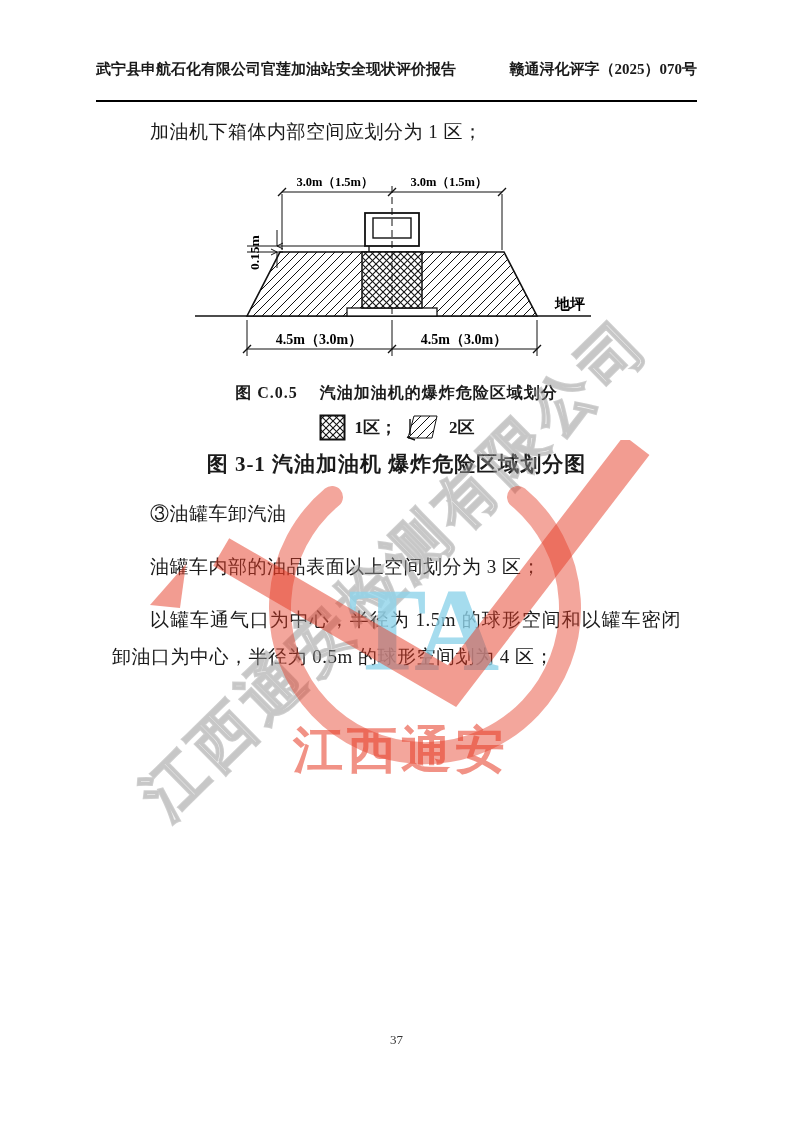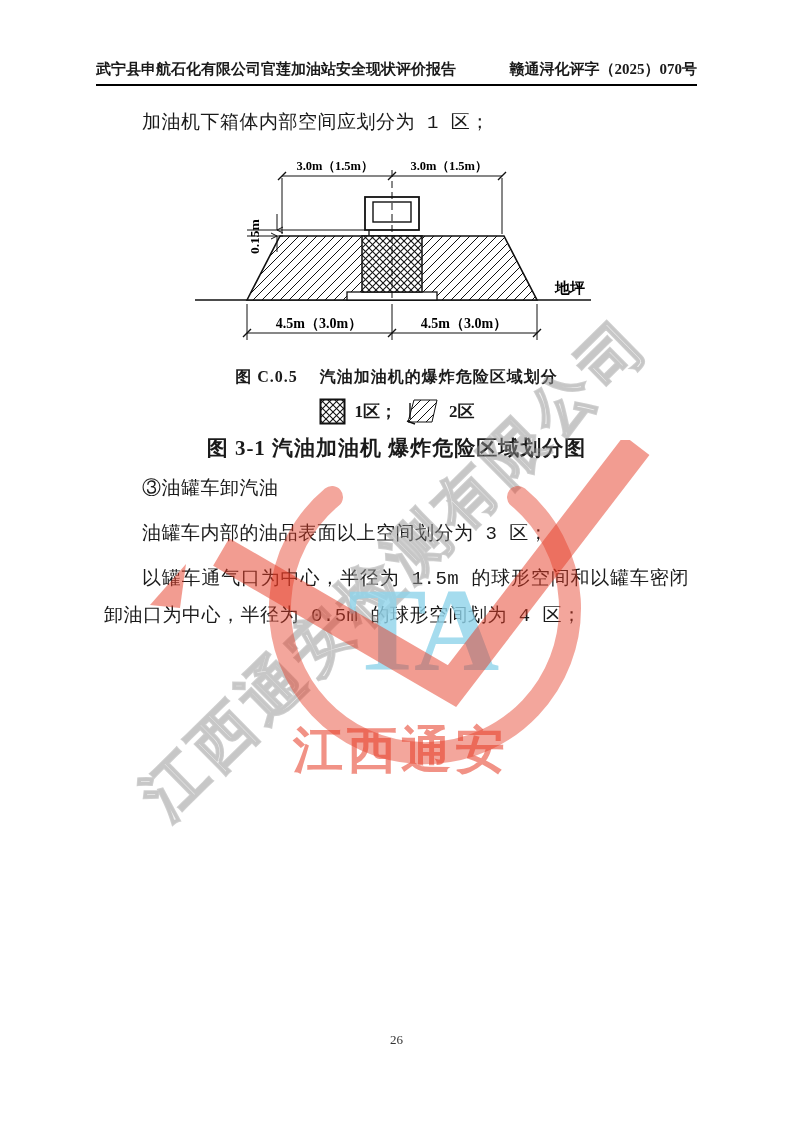--- a/index.html
+++ b/index.html
@@ -5,28 +5,28 @@
   html,body{margin:0;padding:0;background:#e8e8e8;}
   .page{
     position:relative;width:793px;height:1122px;margin:0 auto;
     background:#ffffff;overflow:hidden;
     font-family:"Liberation Serif","DejaVu Serif",serif;color:#1a1a1a;
   }
   
   .header{
     position:absolute;left:96px;top:60px;width:601px;
     display:flex;justify-content:space-between;align-items:flex-end;
-    border-bottom:2px solid #000;padding-bottom:5px;
+    border-bottom:2px solid #000;padding-bottom:21px;
     font-size:15px;font-weight:bold;white-space:nowrap;
   }
   
   .content{position:absolute;left:96px;top:97px;width:601px;}
   .para{
-    margin:8px;font-size:19px;line-height:37px;text-indent:2em;
-    text-align:justify;letter-spacing:0.5px;font-family:Liberation Mono, monospace;
+    margin:16px;font-size:19px;line-height:37px;text-indent:2em;
+    text-align:justify;letter-spacing:0.5px;
   }
   
   .figure-block{margin-top:6px;margin-bottom:2px;text-align:center;}
   .fig-svg{display:block;margin:0 auto;}
   .fig-caption{
     font-size:16px;font-weight:bold;line-height:24px;margin-top:15px;
     letter-spacing:1px;
   }
   .fig-legend{
     display:flex;justify-content:center;align-items:center;gap:9px;
@@ -161,14 +161,14 @@
     <svg class="wm-logo" width="600" height="380" viewBox="0 0 600 380">
       <text x="218" y="230" font-size="118" font-weight="bold" fill="#8fd3ea" fill-opacity="0.8" letter-spacing="-4">TA</text>
       <path d="M 388 57 A 145 145 0 1 1 202 57" fill="none" stroke="#e53923" stroke-opacity="0.45" stroke-width="22" stroke-linecap="round"></path>
       <path d="M 105 120 L 322 246 L 497 18" fill="none" stroke="#e53923" stroke-opacity="0.5" stroke-width="32" stroke-linecap="square"></path>
       <polygon points="20,165 56,124 50,168" fill="#e53923" fill-opacity="0.5"></polygon>
     </svg>
 
     <div class="wm-red-text">江西通安</div>
   </div>
 
-  <div class="page-number">26</div>
+  <div class="page-number">37</div>
 </div>
 
 </body></html>

